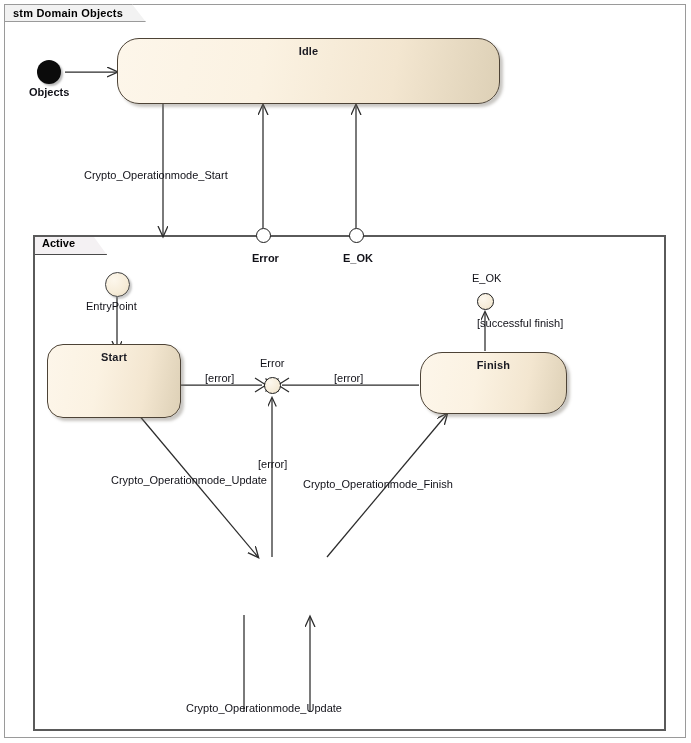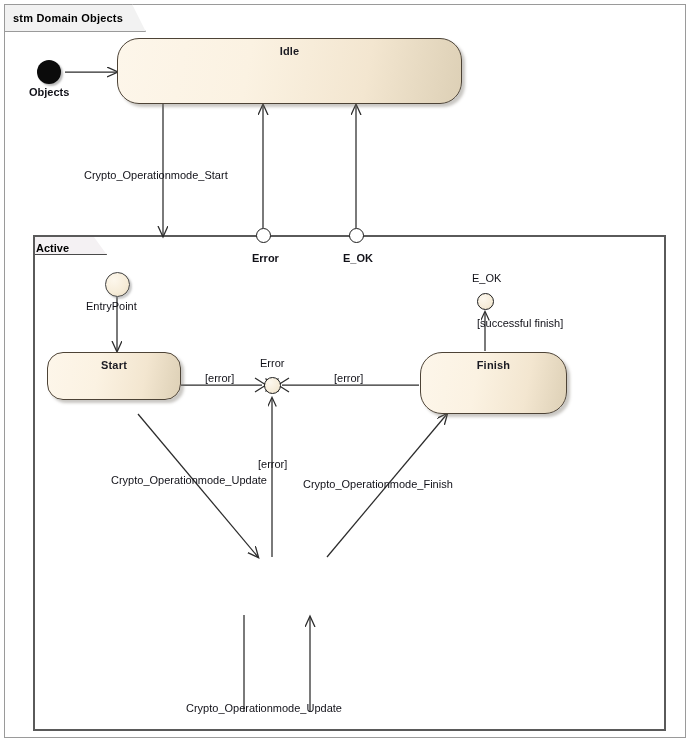--- a/index.html
+++ b/index.html
@@ -23,21 +23,21 @@
     width: 682px;
     height: 734px;
     border: 1px solid #9a9a9a;
     box-sizing: border-box;
     background: #ffffff;
   }
   .frame-tab {
     position: absolute;
     left: 4px;
     top: 4px;
-    height: 28px;
+    height: 18px;
     box-sizing: border-box;
     background: #f2f2f2;
     border-right: 1px solid #9a9a9a;
     border-bottom: 1px solid #9a9a9a;
     border-left: 1px solid #9a9a9a;
     border-top: 1px solid #9a9a9a;
     padding: 0 22px 0 8px;
     display: flex;
     align-items: center;
     font-size: 11px;
@@ -53,23 +53,23 @@
     box-sizing: border-box;
     background: transparent;
   }
   .region-tab {
     position: absolute;
     height: 18px;
     background: #f4f1f3;
     border-right: 1px solid #4a4a4a;
     border-bottom: 1px solid #4a4a4a;
     box-sizing: border-box;
-    padding: 0 20px 0 1px;
+    padding: 0 20px 0 7px;
     display: flex;
-    align-items: flex-end;
+    align-items: flex-start;
     font-size: 11px;
     font-weight: bold;
     color: #000000;
     clip-path: polygon(0 0, calc(100% - 13px) 0, 100% 100%, 0 100%);
   }
   
   .state {
     position: absolute;
     box-sizing: border-box;
     border: 1.6px solid #4d4336;
@@ -208,36 +208,36 @@
       <g stroke-width="1.3">
         <path d="M265.5,378.5 L278.5,391.5"></path>
         <path d="M278.5,378.5 L265.5,391.5"></path>
       </g>
     </g>
   </svg>
 
   <div class="initial-node" style="left:37px; top:60px;"></div>
   <div class="lbl lbl-b" style="left:29px; top:86px;">Objects</div>
 
-  <div class="state" style="left:117px; top:38px; width:345px; height:66px;">
+  <div class="state" style="left:117px; top:38px; width:383px; height:66px;">
     <div class="state-title">Idle</div>
   </div>
 
   <div class="lbl" style="left:84px; top:169px;">Crypto_Operationmode_Start</div>
 
   <div class="xcircle" style="left:256px; top:228px; width:15px; height:15px; background:#ffffff; border:1.3px solid #1d1d1d;"></div>
   <div class="lbl lbl-b" style="left:252px; top:252px;">Error</div>
 
   <div class="xcircle" style="left:349px; top:228px; width:15px; height:15px; background:#ffffff; border:1.3px solid #1d1d1d;"></div>
   <div class="lbl lbl-b" style="left:343px; top:252px;">E_OK</div>
 
   <div class="entry-node" style="left:105px; top:272px;"></div>
   <div class="lbl" style="left:86px; top:300px;">EntryPoint</div>
 
-  <div class="state" style="left:47px; top:352px; width:134px; height:48px;border-radius:16px;">
+  <div class="state" style="left:47px; top:344px; width:134px; height:74px;border-radius:16px;">
     <div class="state-title">Start</div>
   </div>
 
   <div class="state" style="left:420px; top:352px; width:147px; height:62px;">
     <div class="state-title">Finish</div>
   </div>
 
 
   <div class="xcircle" style="left:264px; top:377px; width:17px; height:17px; background:radial-gradient(circle at 35% 30%, #fdf8ee 0%, #f5ebd7 65%, #e8dabf 100%); border:1.5px solid #1d1d1d;"></div>
   <div class="lbl" style="left:260px; top:357px;">Error</div>

